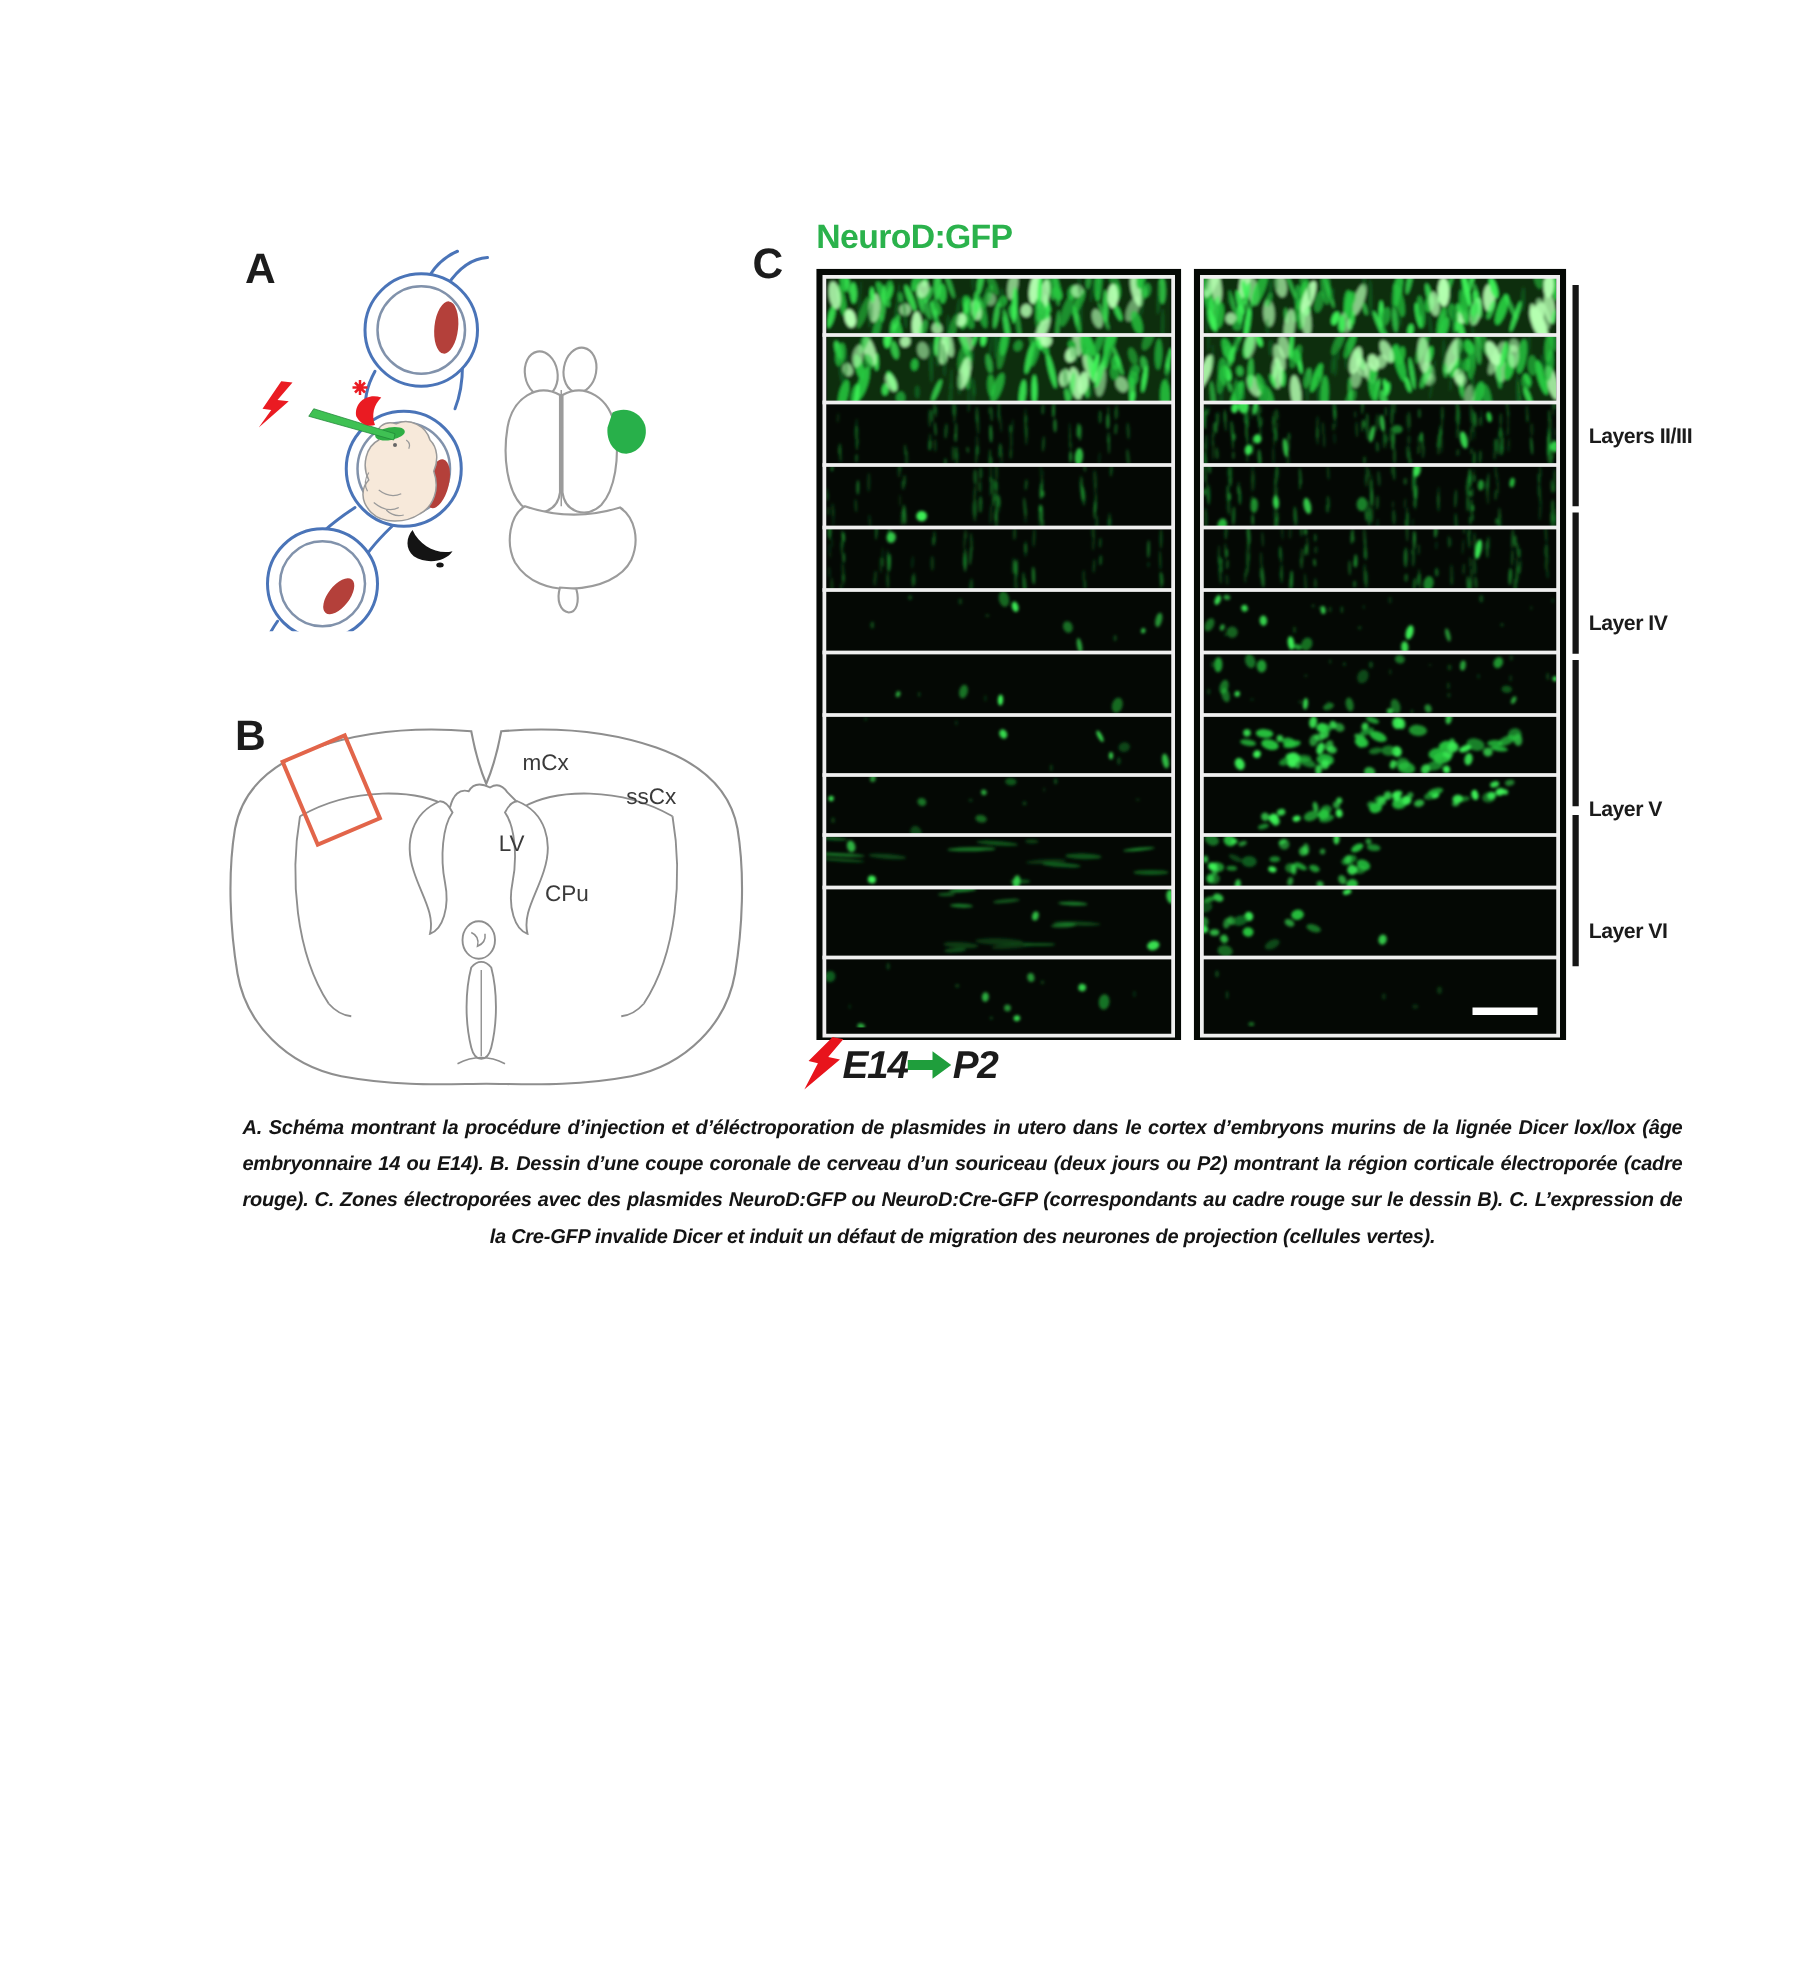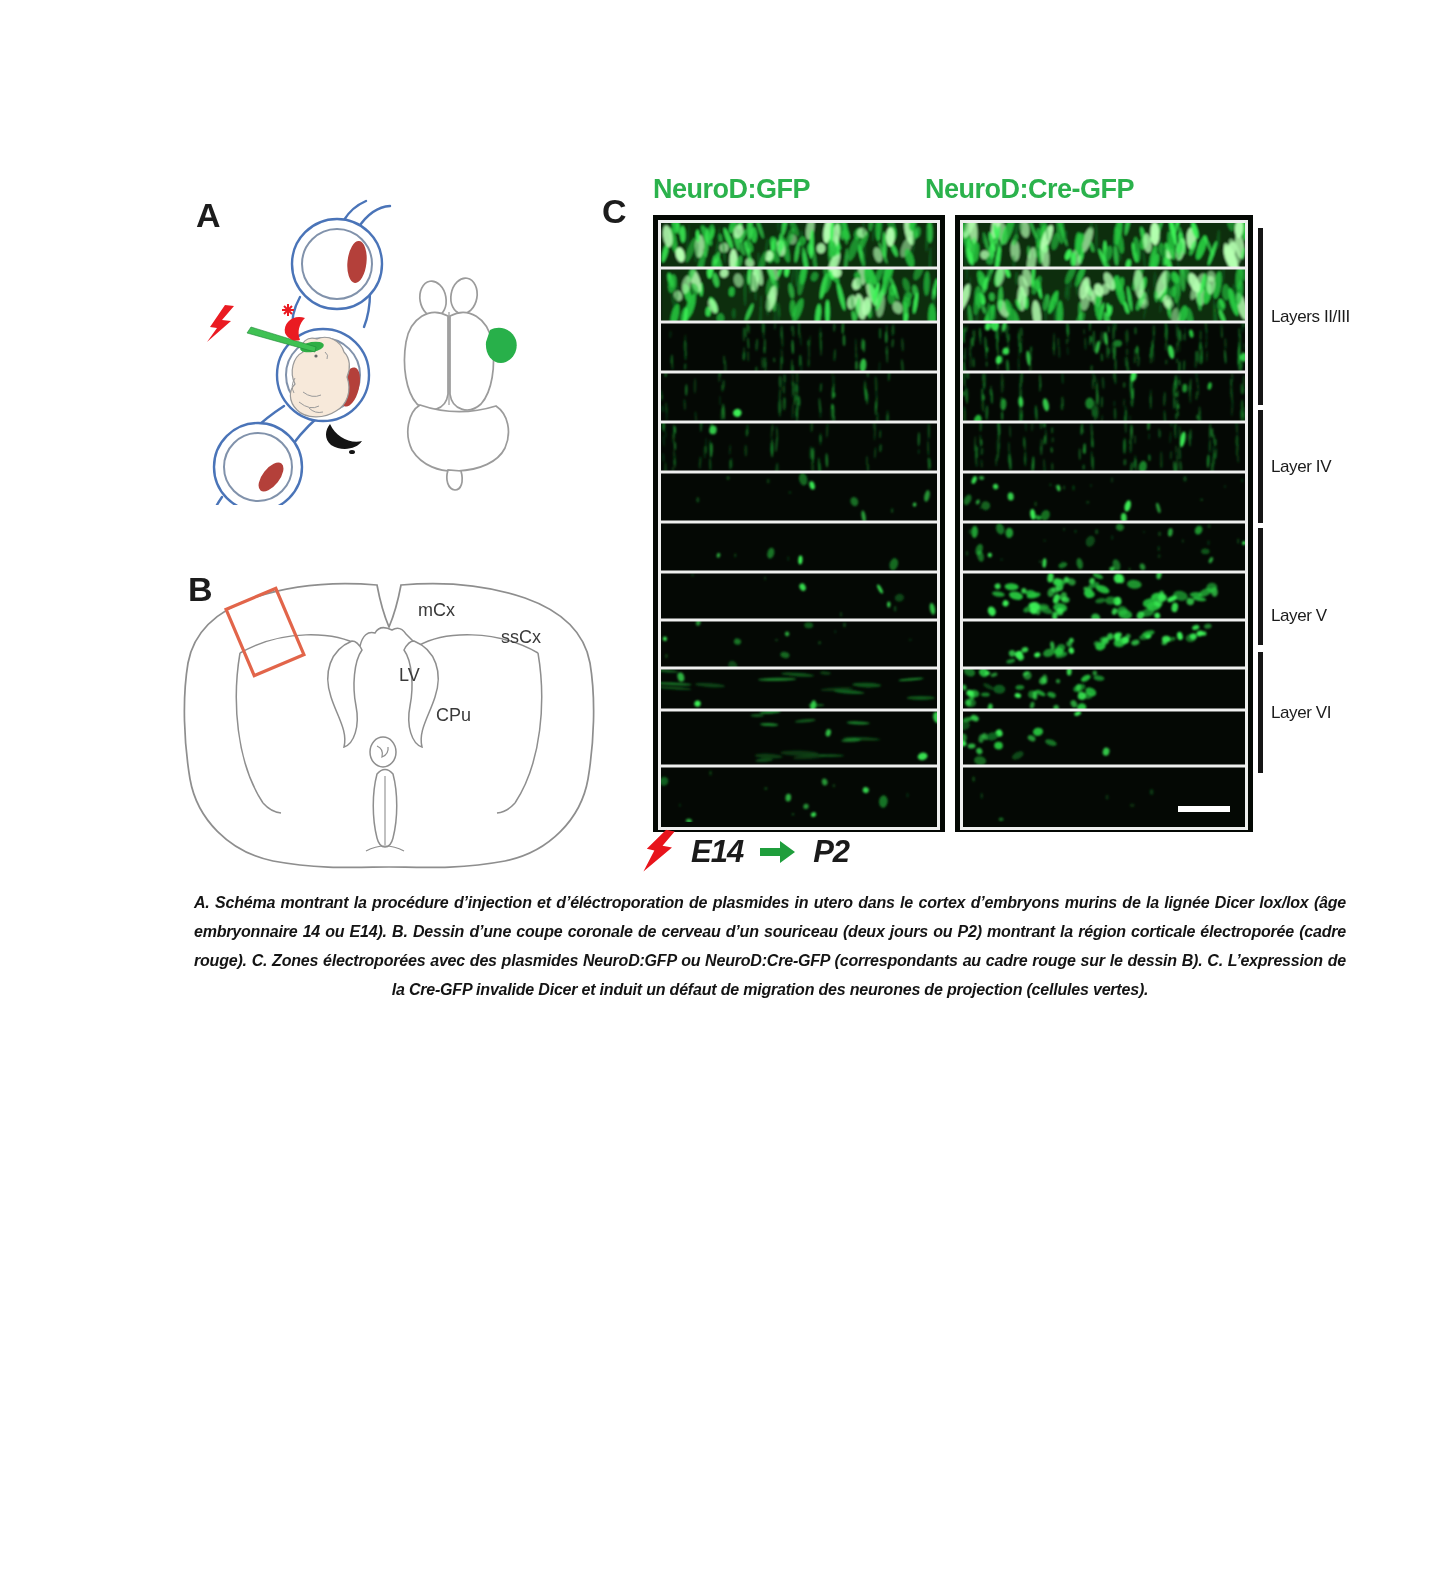--- a/index.html
+++ b/index.html
@@ -13,23 +13,23 @@
   .col-title{position:absolute;top:174px;font-size:27px;font-weight:700;letter-spacing:-0.5px;
         color:#2bb24c;}
   #title-left{left:653px;width:292px;}
   #title-right{left:925px;width:298px;}
   #svg-a{position:absolute;left:185px;top:195px;}
   #svg-b{position:absolute;left:178px;top:558px;}
   #micro-left{position:absolute;left:653px;top:215px;}
   #micro-right{position:absolute;left:955px;top:215px;}
   #brackets{position:absolute;left:0;top:0;width:1440px;height:900px;pointer-events:none;}
   .bracket{position:absolute;left:1258px;width:5px;background:#161616;}
-  .layer-label{position:absolute;left:1271px;font-size:17px;font-weight:400;letter-spacing:-0.4px;
-        color:#1b1b1b;white-space:nowrap;}
-  #timeline{position:absolute;left:644px;top:829px;display:flex;align-items:center;gap:17px;}
+  .layer-label{position:absolute;left:1271px;font-size:17px;font-weight:700;letter-spacing:-0.4px;
+        color:#1b1b1b;white-space:nowrap;margin-top:32px;}
+  #timeline{position:absolute;left:644px;top:829px;display:flex;align-items:center;gap:0;}
   .tl-text{font-size:31px;font-weight:700;font-style:italic;color:#1b1b1b;letter-spacing:-1px;}
   #caption{position:absolute;left:194px;top:888px;width:1152px;
         font-style:italic;font-weight:700;font-size:16px;line-height:29px;color:#141414;
         letter-spacing:-0.2px;text-align:justify;text-align-last:center;}
   #caption strong{font-weight:700;}
   .region-label{position:absolute;font-size:18px;color:#3a3a3a;font-weight:500;}
   #lbl-mcx{left:418px;top:600px;}
   #lbl-sscx{left:501px;top:627px;}
   #lbl-lv{left:399px;top:665px;}
   #lbl-cpu{left:436px;top:705px;}
@@ -130,21 +130,20 @@
     </g>
     <rect x="238" y="596" width="54" height="72" fill="none" stroke="#e2654a" stroke-width="3.2" transform="rotate(-23 265 632)"></rect>
   </svg>
   <div class="region-label" id="lbl-mcx">mCx</div>
   <div class="region-label" id="lbl-sscx">ssCx</div>
   <div class="region-label" id="lbl-lv">LV</div>
   <div class="region-label" id="lbl-cpu">CPu</div>
 
   <div class="panel-letter" id="label-c">C</div>
   <div class="col-title" id="title-left" style="color: rgb(43, 178, 76);">NeuroD:GFP</div>
-  <div class="col-title" id="title-right" style="color: rgb(43, 178, 76);">NeuroD:Cre-GFP</div>
 
   <svg id="micro-left" width="292" height="617">
       <rect x="0" y="0" width="292" height="617" fill="#040804"></rect>
       <defs>
         <filter id="blur101" x="-60%" y="-60%" width="220%" height="220%">
           <feGaussianBlur stdDeviation="1.1"></feGaussianBlur>
         </filter>
         <clipPath id="clip101_0">
           <rect x="8" y="6" width="276" height="46"></rect>
         </clipPath>

